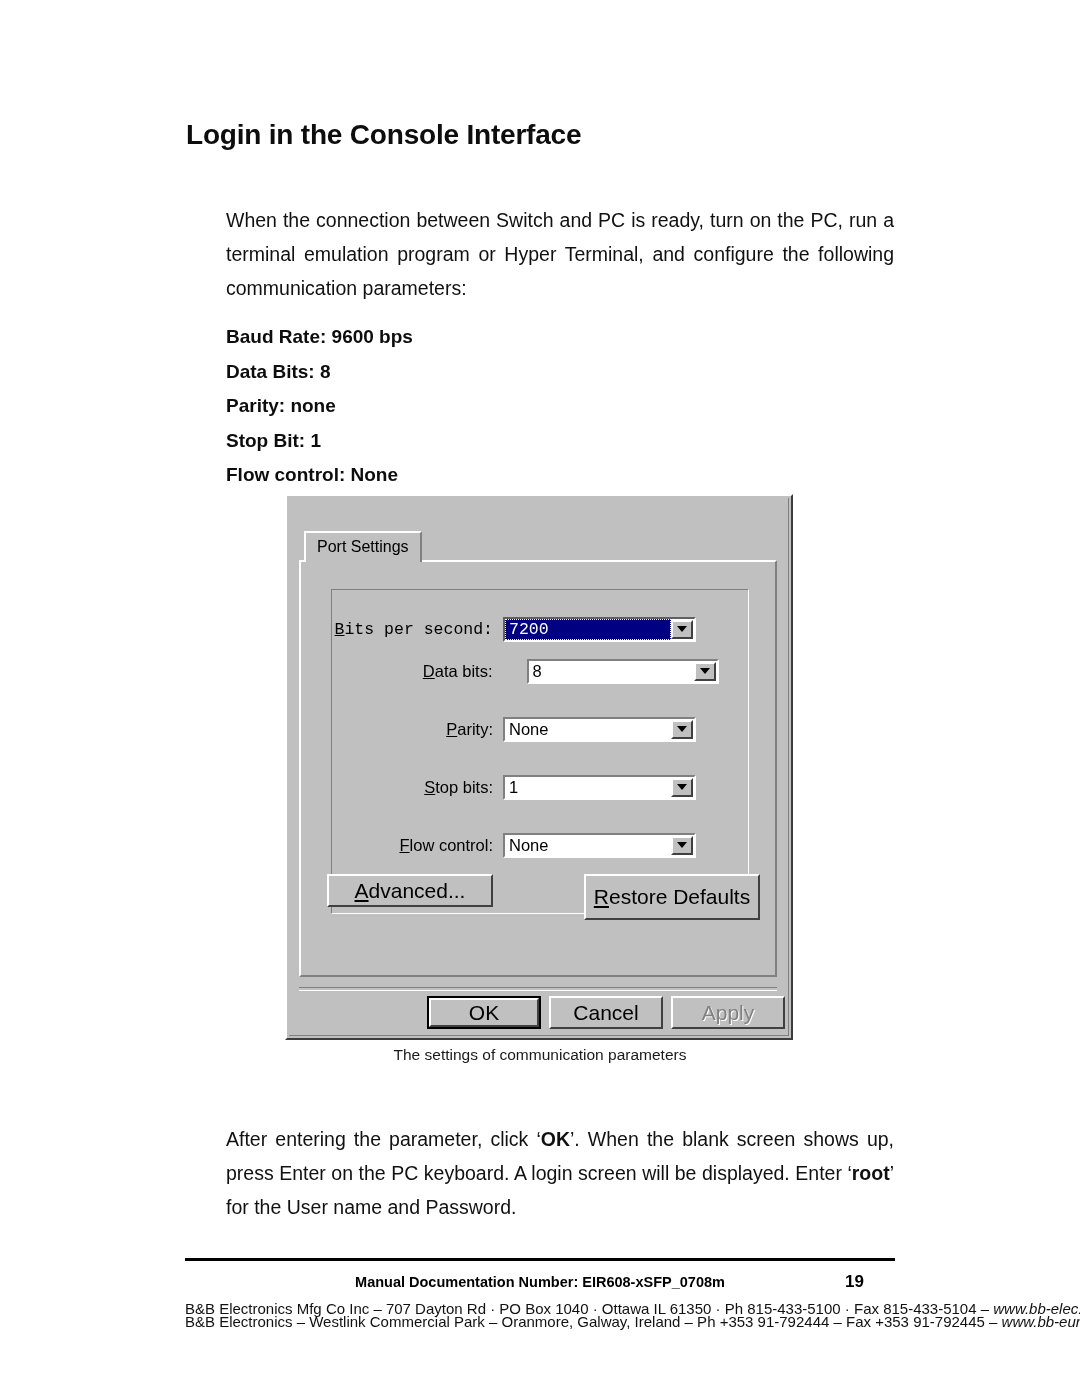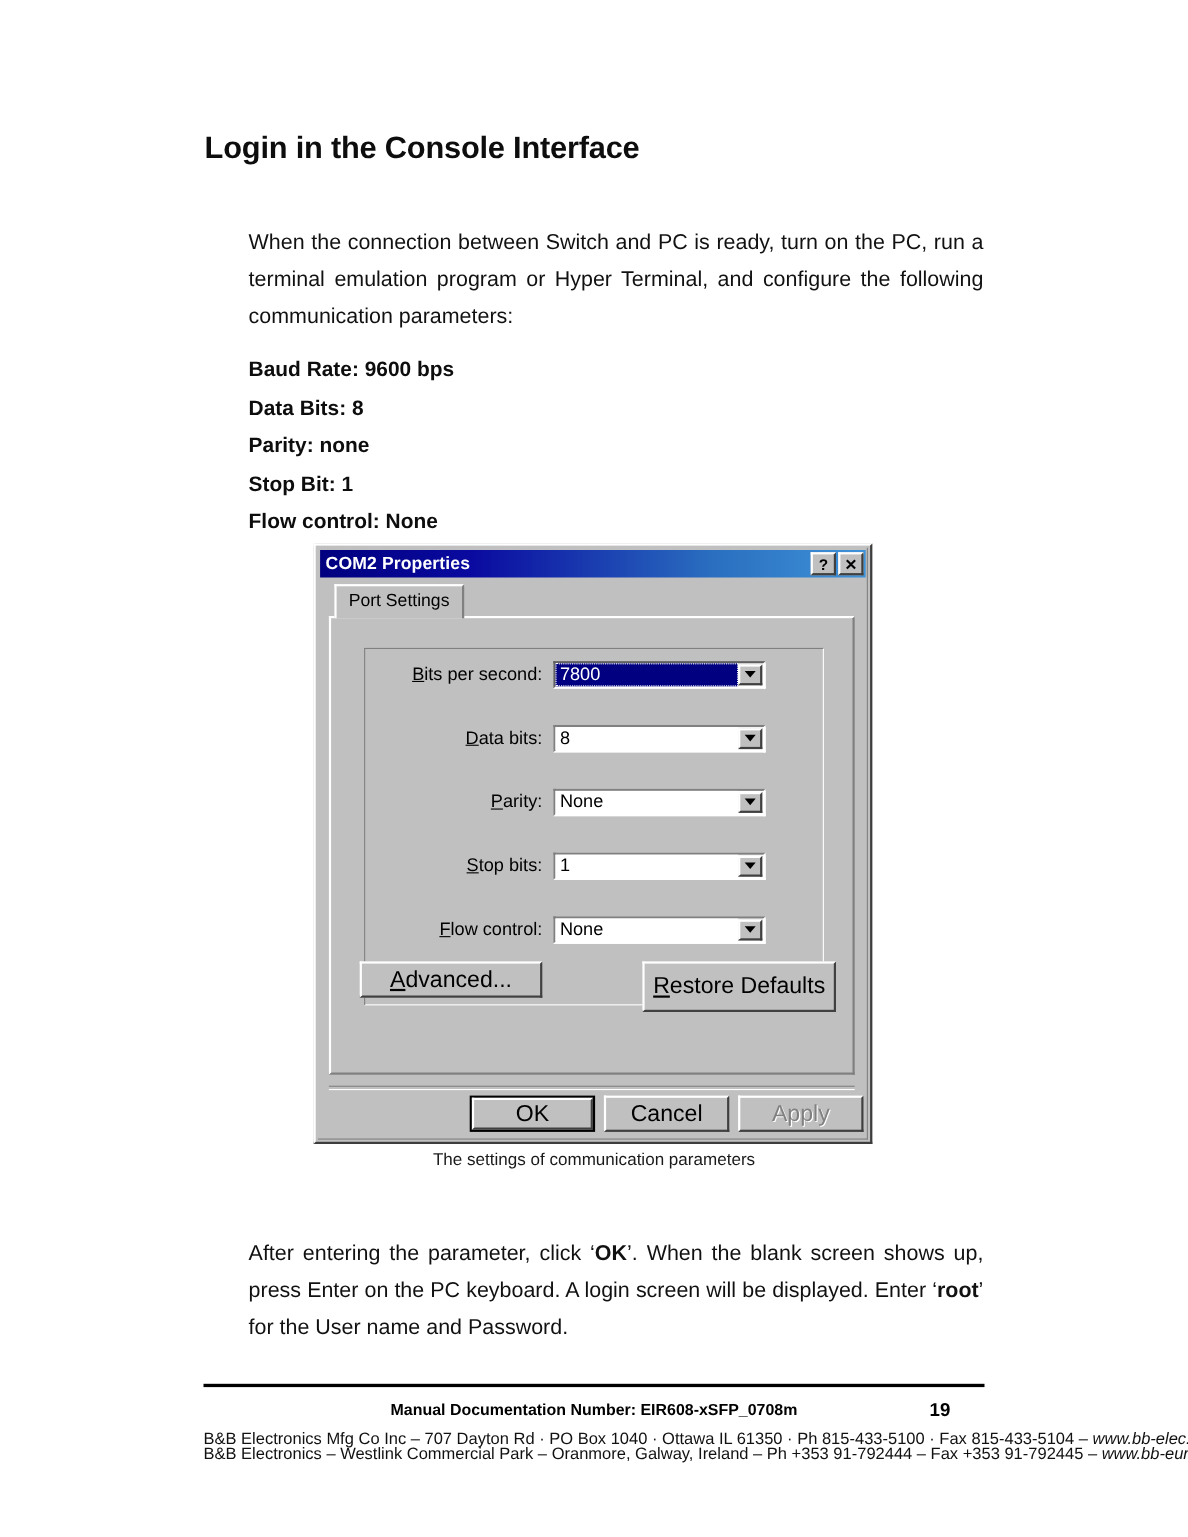--- a/index.html
+++ b/index.html
@@ -348,42 +348,37 @@
     <div>Baud Rate: 9600 bps</div>
     <div>Data Bits: 8</div>
     <div>Parity: none</div>
     <div>Stop Bit: 1</div>
     <div>Flow control: None</div>
   </div>
 
   <div class="dlg">
     <div class="dlg-inner-edge"></div>
 
-    <div class="titlebar">
-      <span class="title-text">COM2 Properties</span>
-      <span class="tbtn">?</span>
-      <span class="tbtn">✕</span>
-    </div>
 
     <div class="tab">Port Settings</div>
 
     <div class="tabpanel">
       <div class="groupframe"></div>
 
-      <div class="field-row" style="top:36px;">
+      <div class="field-row" style="top:52px;font-family:Liberation Mono, monospace;">
         <span class="field-label"><u>B</u><span>its per second:</span></span>
         <span class="combo focused">
-          <span class="val">7800</span>
+          <span class="val">7200</span>
           <span class="arrowbtn">
               <span class="arrow-dn"></span>
             </span>
         </span>
       </div>
 
-      <div class="field-row" style="top:94px;">
+      <div class="field-row" style="top:94px;gap:24px;">
         <span class="field-label"><u>D</u><span>ata bits:</span></span>
         <span class="combo">
           <span class="val">8</span>
           <span class="arrowbtn">
               <span class="arrow-dn"></span>
             </span>
         </span>
       </div>
 
       <div class="field-row" style="top:152px;">

